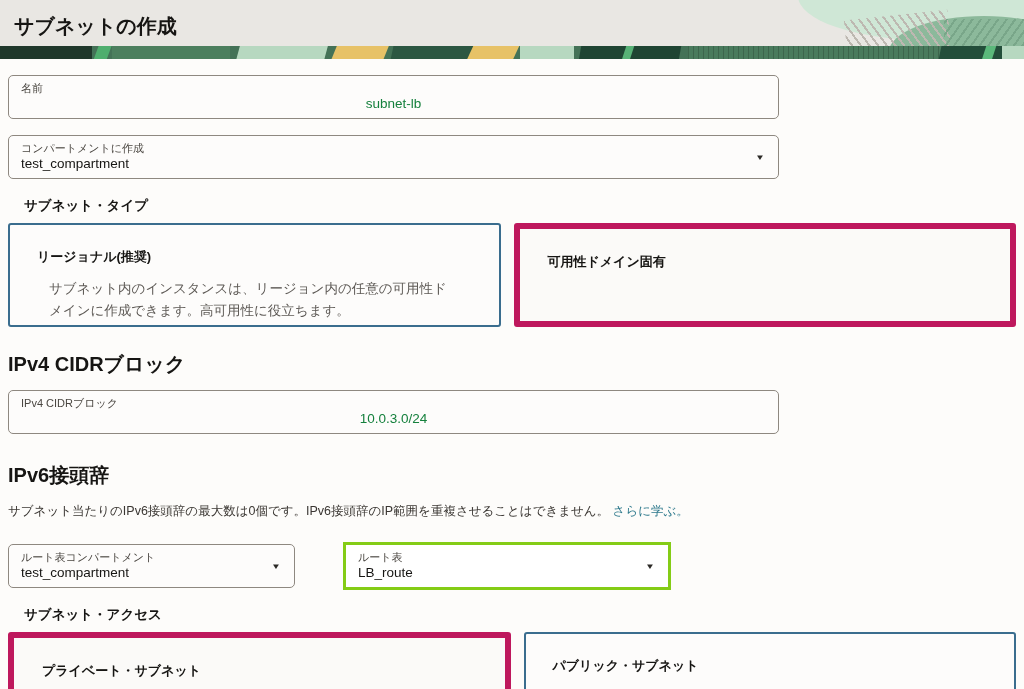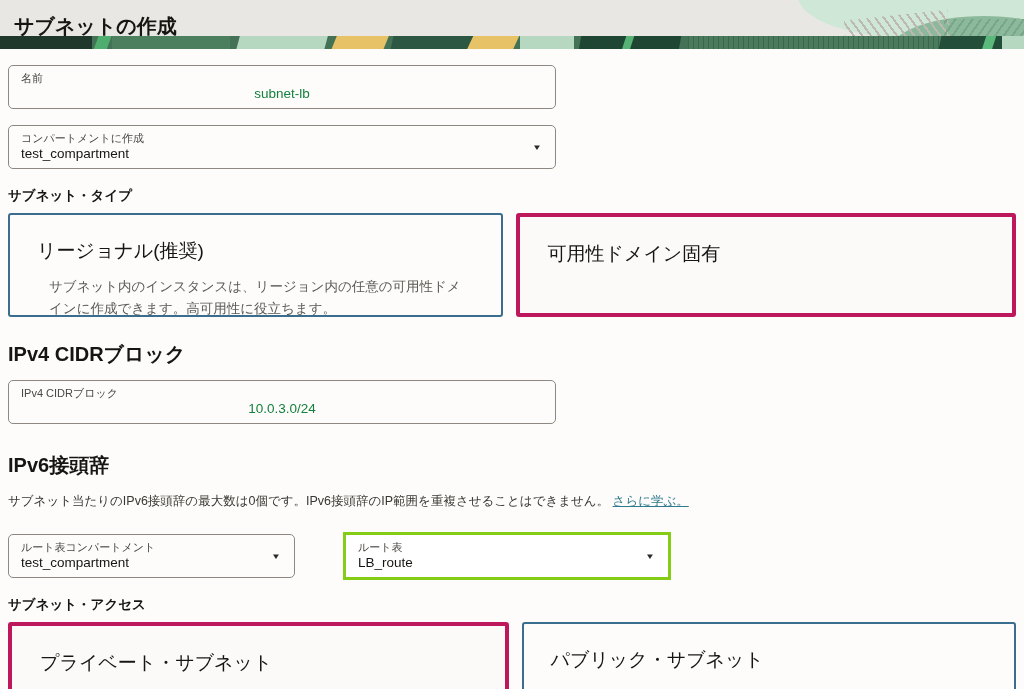--- a/index.html
+++ b/index.html
@@ -4,21 +4,21 @@
 <style>
   * { box-sizing: border-box; }
   html,body { margin:0; padding:0; }
   body {
     width:1024px; height:689px; overflow:hidden;
     background:#fdfcfa;
     font-family:"Liberation Sans","DejaVu Sans",sans-serif;
     color:#161513;
   }
   
-  .header { position:relative; height:36px; background:#e9e7e3; overflow:hidden; }
+  .header { position:relative; height:46px; background:#e9e7e3; overflow:hidden; }
   .page-title {
     position:absolute; left:14px; top:13px;
     font-size:20px; font-weight:bold; color:#161513;
   }
   .art-mint  { position:absolute; right:-34px; top:-48px; width:260px; height:88px; background:#cfe7d6; border-radius:50%; }
   .art-green { position:absolute; right:-55px; top:16px;  width:190px; height:72px; background:#8cb99b; border-radius:50%; }
   .art-hatch1{ position:absolute; right:74px; top:15px; width:104px; height:46px;
                background:repeating-linear-gradient(60deg,#bdb8b1 0 2px,transparent 2px 7px); transform:rotate(-6deg); }
   .art-hatch2{ position:absolute; right:-6px; top:19px; width:86px; height:42px;
                background:repeating-linear-gradient(-55deg,#79a689 0 2px,transparent 2px 7px); }
@@ -36,43 +36,43 @@
   .b9 { left:580px; width:100px; background:#1f4533; transform:skewX(-10deg); }
   .b10{ left:624px; width:8px;   background:#57b276; transform:skewX(-18deg); }
   .b11{ left:688px; width:300px; background:#4a7b5d;
         background-image:repeating-linear-gradient(90deg,rgba(0,0,0,.18) 0 1px,transparent 1px 5px); }
   .b12{ left:940px; width:66px;  background:#234e3a; transform:skewX(-12deg); }
   .b13{ left:984px; width:10px;  background:#5bb97b; transform:skewX(-18deg); }
   .b14{ left:1002px; width:22px; background:#b7d8c0; }
   
   .main { padding:16px 8px 0 8px; }
   .field {
-    position:relative; width:548px; border:1px solid #8e8880; border-radius:5px;
+    position:relative; width:771px; border:1px solid #8e8880; border-radius:5px;
     background:#fdfcfb; padding:5px 12px 6px;
   }
   .flabel { display:block; font-size:11px; color:#4a4641; line-height:14px; }
   .fvalue { display:block; font-size:13.5px; color:#161513; line-height:17px; }
   .field input {
     display:block; width:100%; border:none; outline:none; background:transparent; padding:0;
     font:13.5px "Liberation Sans","DejaVu Sans",sans-serif; color:#15803d; line-height:17px;text-align:center;
   }
   .caret { position:absolute; right:14px; top:50%; transform:translateY(-50%) scaleX(1.25); font-size:8px; color:#2b2926; }
   .mb16 { margin-bottom:16px; }
-  .section-label { font-size:13.5px; font-weight:bold; color:#161513; margin:18px 0 8px; }
+  .section-label { font-size:13.5px; font-weight:bold; color:#161513; margin:18px 16px 8px; }
   .cards { display:flex; gap:13px; }
-  .card { flex:1; border:4px solid #be185d; background:#fbfaf8; border-radius:3px; padding:24px 28px; }
+  .card { flex:1; border:6px solid #be185d; background:#fbfaf8; border-radius:3px; padding:24px 28px; }
   .card.selected { border:2px solid #3a6d8e; background:#fdfcfb; padding:23px 27px; }
-  .card-title { font-size:19px; font-weight:normal; color:#161513; margin:0 0 9px; }
+  .card-title { font-size:13px; font-weight:bold; color:#161513; margin:0 0 9px; }
   .card-desc  { font-size:13.5px; color:#5d5955; line-height:1.62; margin:12px; }
   .type-cards .card { height:104px; }
   .access-cards .card { height:91px; }
   h2 { font-size:20px; font-weight:bold; color:#161513; margin:24px 0 12px; }
   h2.mt-lg { margin-top:28px; margin-bottom:14px; }
   .note { font-size:12.5px; color:#3a3632; margin:0 0 22px; }
-  .note a { color:#2f7a8d; text-decoration:underline; cursor:pointer; }
+  .note a { color:#2f7a8d; cursor:pointer; }
   .selects-row { display:flex; align-items:center; }
   .select-sm { width:287px; }
   .highlight-wrap { margin-left:8px; }
   .highlight-wrap.highlight { border:3px solid #84cc16;margin-left:48px; }
   .highlight-wrap .field { width:322px; border:none; border-radius:0; background:#ffffff; }
   .access-label { margin-top:16px; }
 </style>
 </head>
 <body>
 

